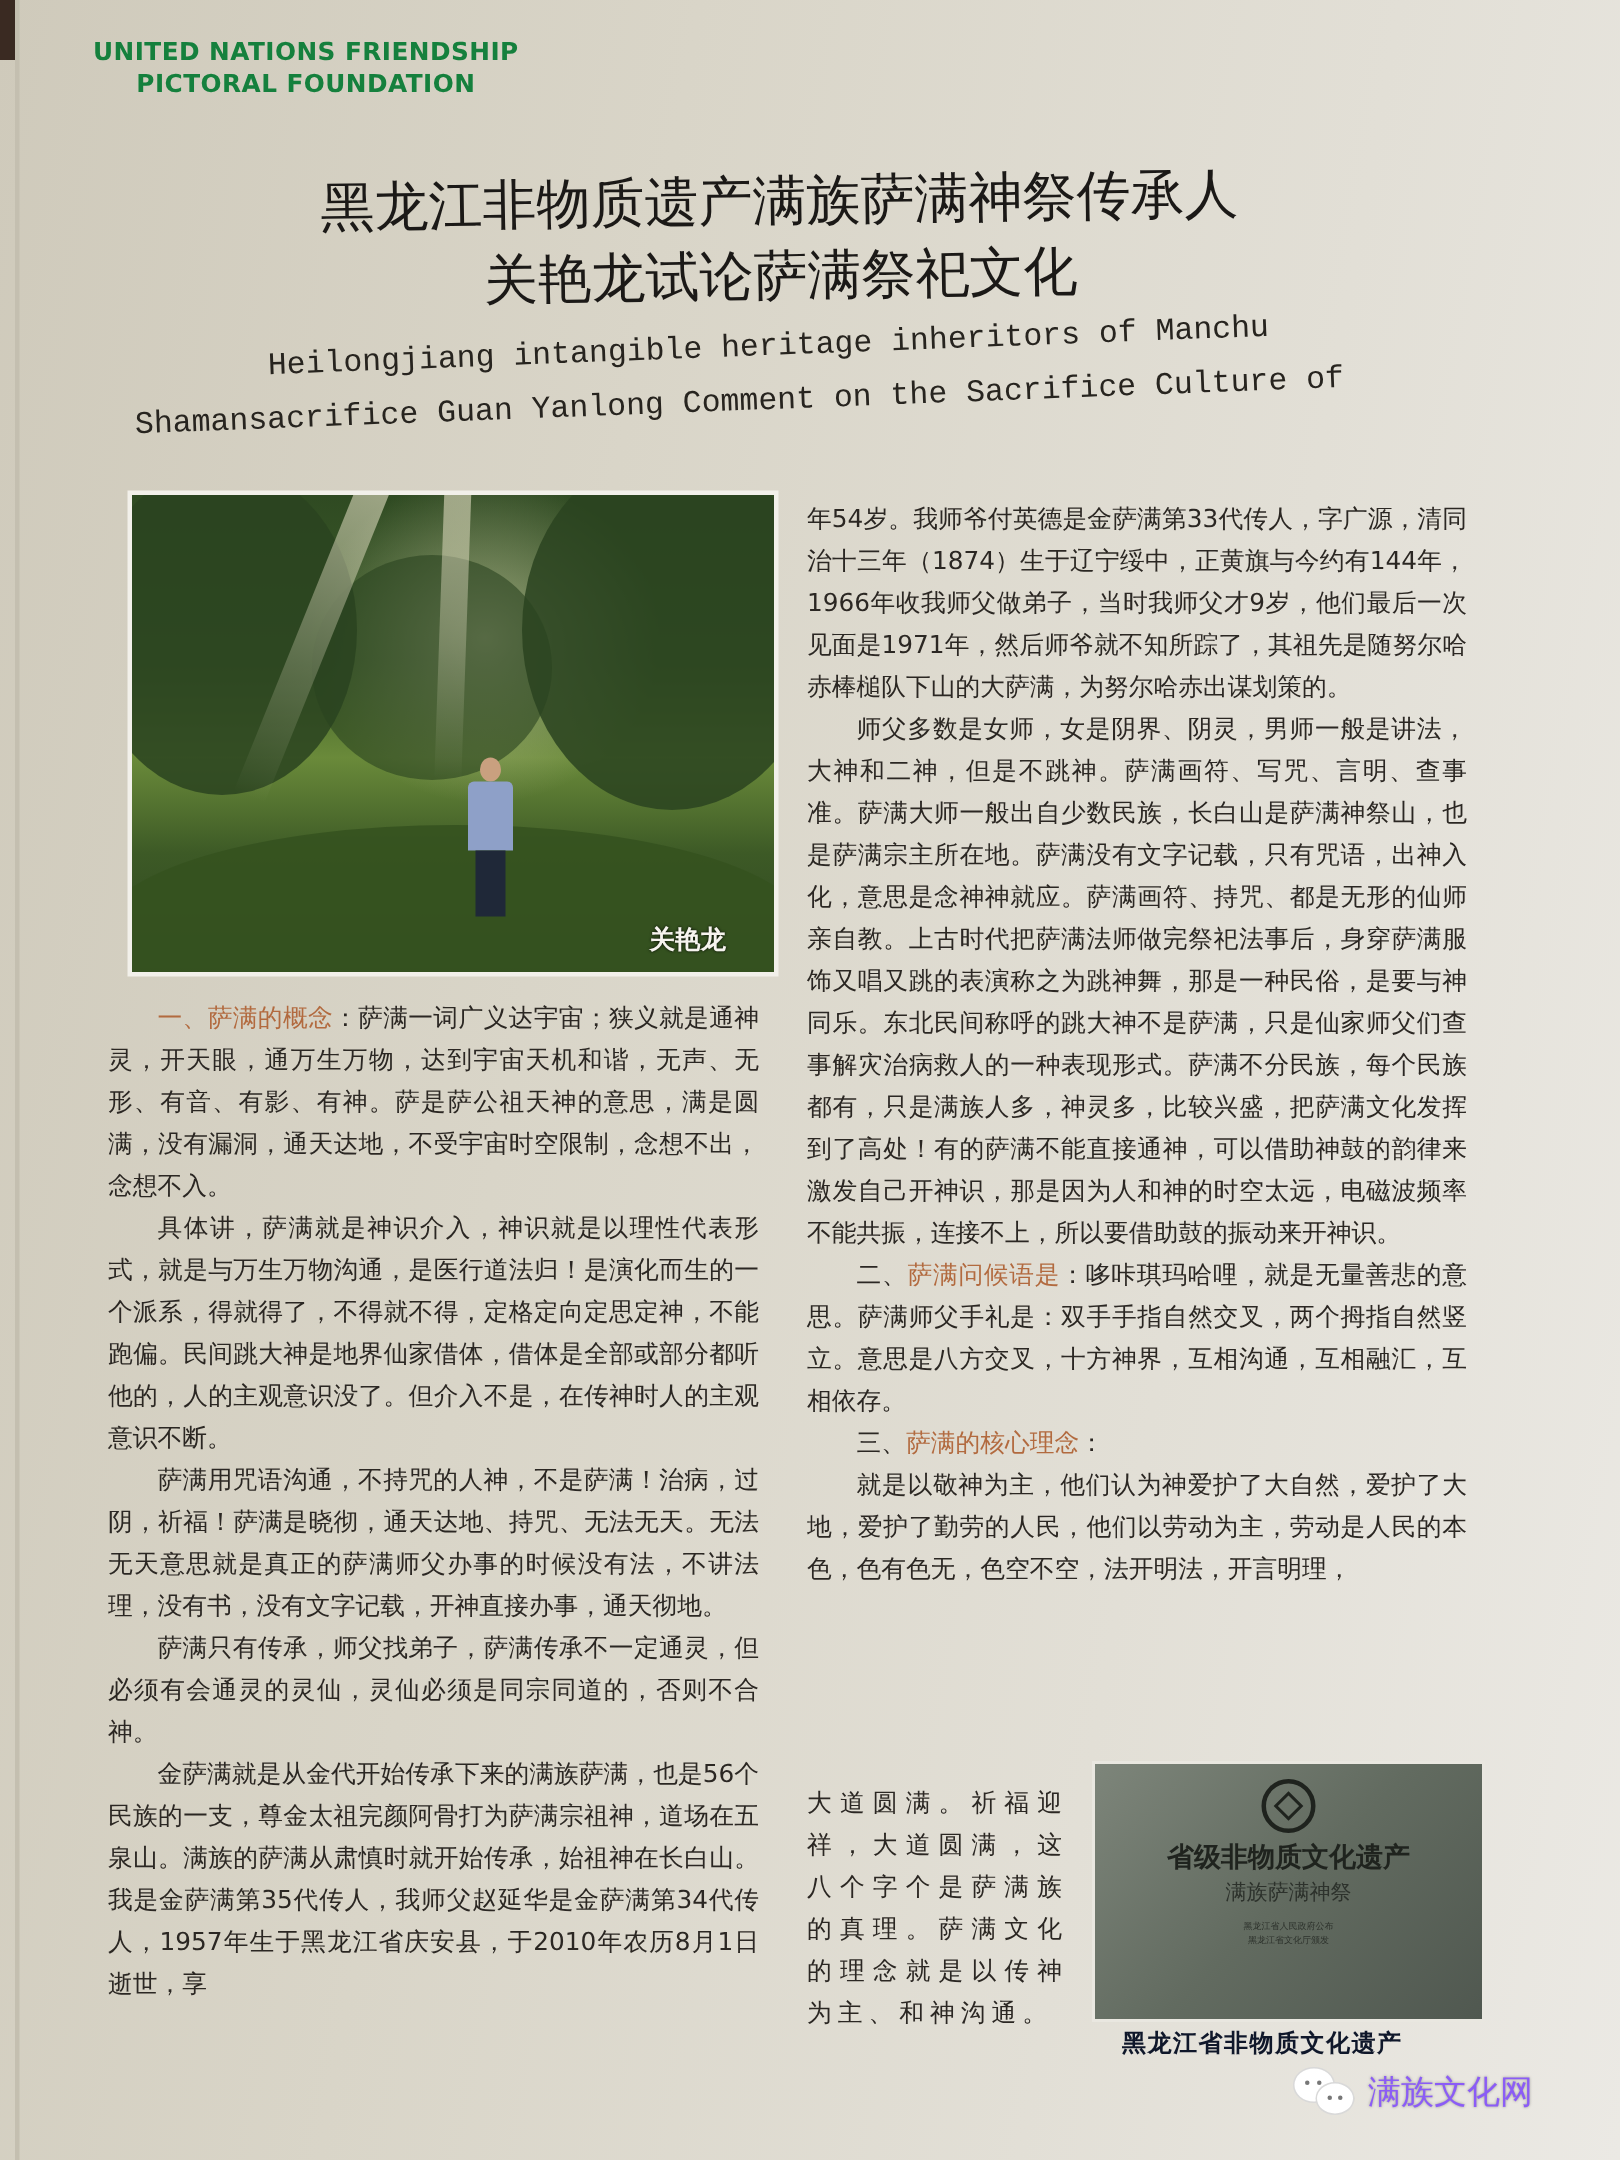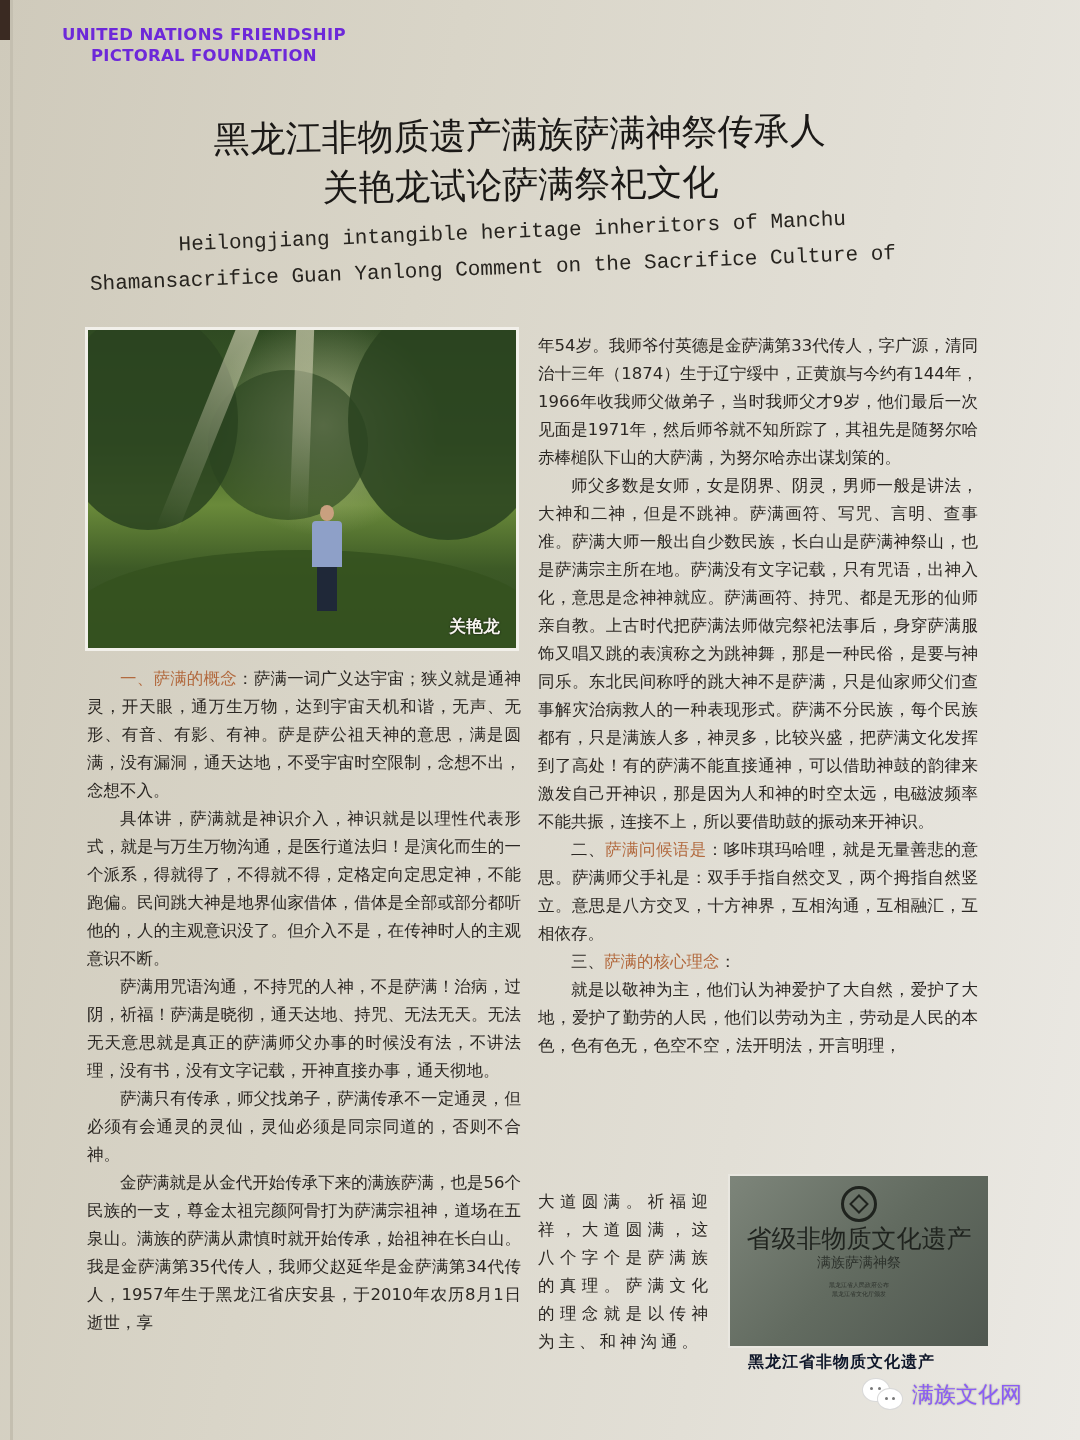--- a/index.html
+++ b/index.html
@@ -7,21 +7,21 @@
       width:1080px; height:1440px; overflow:hidden; position:relative;
       background: linear-gradient(100deg, #cfcabb 0%, #d9d5c8 35%, #e2dfd6 70%, #ebe9e4 100%);
       font-family: "DejaVu Serif", serif;
       color:#2a2622;
     }
     .spine { position:absolute; left:0; top:0; width:10px; height:40px; background:#3a2a22; }
     .spine-edge { position:absolute; left:10px; top:0; width:3px; height:1440px; background:#c4bfb0; }
     .org {
       position:absolute; left:62px; top:24px;
       font-family:"DejaVu Sans", sans-serif; font-weight:bold; font-size:16.5px;
-      letter-spacing:0.3px; color:#6d28d9; line-height:21px; text-align:center;
+      letter-spacing:0.3px; color:#15803d; line-height:21px; text-align:center;
     }
     .title-zh {
       position:absolute; left:160px; top:110px; width:720px;
       font-family:"DejaVu Sans", sans-serif; font-size:36px; color:#1b1917;
       line-height:50px; text-align:center; transform:rotate(-0.9deg);
     }
     .title-en {
       position:absolute; left:60px; top:232px; width:960px;
       font-family:"Liberation Mono", monospace; font-size:21px; color:#27241f;
       line-height:36px; transform:rotate(-2.2deg); transform-origin:left top;
@@ -39,49 +39,49 @@
     }
     .ray { position:absolute; background:linear-gradient(180deg, rgba(255,245,220,0.55), rgba(255,245,220,0)); }
     .ray1 { left:110px; top:-20px; width:22px; height:230px; transform:rotate(22deg); }
     .ray2 { left:205px; top:-10px; width:18px; height:200px; transform:rotate(2deg); }
     .tree { position:absolute; border-radius:50%; background:#2a4320; opacity:0.85; }
     .person { position:absolute; left:224px; top:175px; width:30px; height:110px; }
     .person .head { width:14px; height:16px; border-radius:50%; background:#c9a07f; margin:0 auto; }
     .person .shirt { width:30px; height:46px; background:#8ea0c8; border-radius:4px 4px 0 0; }
     .person .legs { width:20px; height:44px; background:#1f2838; margin:0 auto; }
     .photo-caption {
-      position:absolute; right:16px; bottom:10px; color:#f6f4ee;
+      position:absolute; right:32px; bottom:10px; color:#f6f4ee;
       font-family:"DejaVu Sans", sans-serif; font-size:17px; font-weight:bold;
       text-shadow:0 0 2px #000;
     }
 
     .col { position:absolute; font-family:"DejaVu Sans", sans-serif; font-size:16.5px; line-height:28px; color:#2b2723; }
     .col p { margin:0; text-align:justify; }
     .indent { text-indent:2em; }
     .hl { color:#b26a3f; }
-    .left-col { left:87px; top:665px; width:434px; }
+    .left-col { left:72px; top:665px; width:434px; }
     .right-col { left:538px; top:332px; width:440px; }
     .right-col-narrow { left:538px; top:1188px; width:174px; }
     .right-col-narrow p { letter-spacing:4px; }
 
     .plaque {
       position:absolute; left:728px; top:1174px; width:258px; height:170px;
       background: linear-gradient(135deg, #7d857a 0%, #626b60 50%, #505850 100%);
       border:2px solid #e9e7e0;
       text-align:center; color:#1f231e;
     }
     .plaque-emblem {
       width:36px; height:36px; border-radius:50%; margin:10px auto 4px;
       border:3px solid #1f231e; box-sizing:border-box; position:relative;
     }
     .plaque-emblem::after {
       content:""; position:absolute; left:8px; top:8px; width:14px; height:14px;
       border:2px solid #1f231e; transform:rotate(45deg); box-sizing:border-box;
     }
-    .plaque-title { font-family:"DejaVu Serif", serif; font-weight:normal; font-size:25px; line-height:26px; }
+    .plaque-title { font-family:"DejaVu Serif", serif; font-weight:bold; font-size:18px; line-height:26px; }
     .plaque-sub { font-family:Liberation Mono, monospace; font-size:14px; line-height:22px; color:#2d322c; }
     .plaque-small { font-size:6px; line-height:9px; color:#2d322c; margin-top:6px; }
     .plaque-caption {
       position:absolute; left:748px; top:1352px; font-family:"DejaVu Serif", serif;
       font-size:16px; font-weight:bold; color:#0f172a; letter-spacing:1px;
     }
     .page-num { position:absolute; left:38px; top:1448px; font-size:16px; color:#2e2a26; }
     .watermark {
       position:absolute; left:862px; top:1378px; display:flex; align-items:center; gap:6px;
       font-family:"DejaVu Sans", sans-serif; font-size:22px; color:#8b5cf6;

